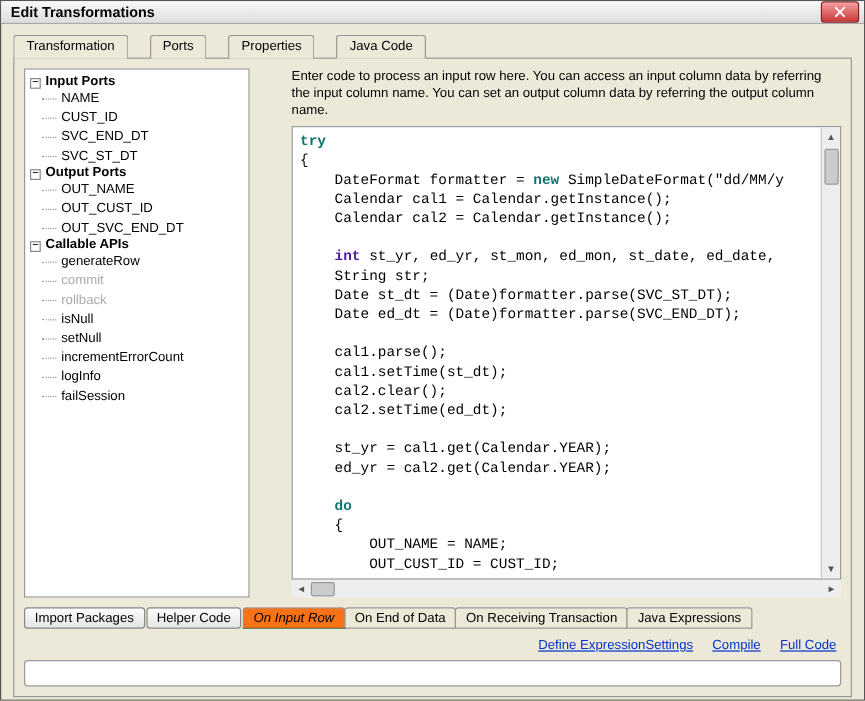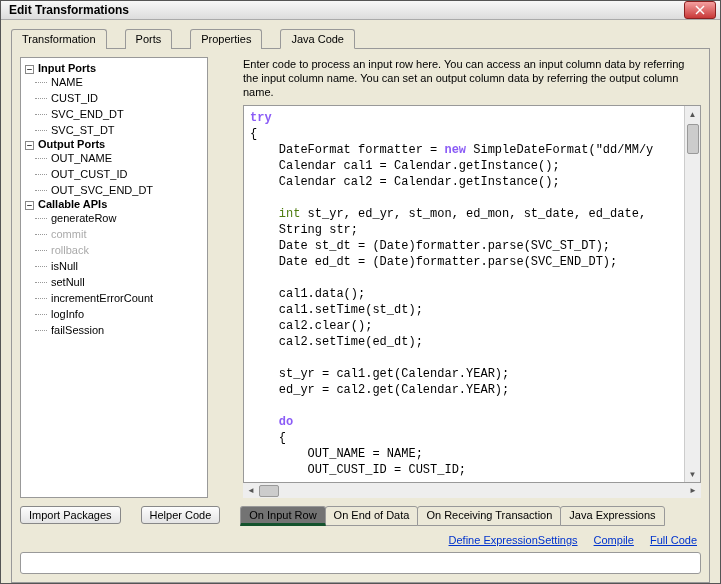--- a/index.html
+++ b/index.html
@@ -18,35 +18,35 @@
 .tree-panel { width: 188px; border: 1px solid #999; background: #fff; overflow: auto; padding: 4px 2px; font-size: 11px; }
 .tree-group { margin: 0; font-weight: bold; padding-left: 2px; }
 .tree-toggle { font-family: monospace; border: 1px solid #888; width: 9px; height: 9px; display: inline-flex; align-items: center; justify-content: center; font-size: 9px; line-height: 7px; margin-right: 4px; background: #fff; font-weight: normal; }
 .tree-item { padding-left: 28px; font-weight: normal; color: #000; line-height: 16px; position: relative; }
 .tree-item::before { content: ""; position: absolute; left: 12px; top: 8px; width: 12px; border-top: 1px dotted #999; }
 .tree-item.disabled { color: #aaa; }
 .right-panel { flex: 1; display: flex; flex-direction: column; min-width: 0; padding-left: 35px; }
 .hint { font-size: 11px; color: #000; line-height: 14px; margin-bottom: 6px; }
 .code-wrap { flex: 1; border: 1px solid #999; background: #fff; position: relative; overflow: hidden; display: flex; }
 .code-area { flex: 1; padding: 4px 6px; font-family: "Courier New", monospace; font-size: 12px; line-height: 16px; white-space: pre; overflow: auto; }
-.kw { color: #8b5cf6; font-weight: bold; text-align: right; }
-.type { color: #4d7c0f; font-weight: normal; }
+.kw { color: #0f766e; font-weight: bold; text-align: right; }
+.type { color: #4c1d95; font-weight: bold; }
 .sbar-v { width: 16px; background: #eee; border-left: 1px solid #ccc; display: flex; flex-direction: column; align-items: center; }
 .sbar-v .arrow { width: 16px; height: 16px; display: flex; align-items: center; justify-content: center; color: #555; font-size: 8px; }
 .sbar-v .thumb { width: 12px; height: 30px; background: #ccc; border: 1px solid #999; margin-top: 2px; border-radius: 2px; }
 .sbar-h { height: 16px; background: #eee; border-top: 1px solid #ccc; margin-top: -1px; display: flex; align-items: center; }
 .sbar-h .arrow { width: 16px; height: 16px; display: flex; align-items: center; justify-content: center; color: #555; font-size: 8px; }
 .sbar-h .track { flex: 1; height: 12px; background: #eee; position: relative; }
 .sbar-h .thumb { position: absolute; left: 0; width: 20px; height: 12px; background: #ccc; border: 1px solid #999; border-radius: 2px; }
-.toolbar-row { margin-top: 8px; display: flex; gap: 20px; align-items: flex-start; flex-wrap: wrap; }
+.toolbar-row { margin-top: 8px; display: flex; gap: 1px; align-items: flex-end; flex-wrap: wrap; }
 .btn { padding: 2px 8px; border: 1px solid #888; background: linear-gradient(#fdfdfd, #e4e4e4); border-radius: 3px; cursor: pointer; font-size: 11px; }
 .subtabs { display: flex; gap: 0; }
 .subtab { padding: 2px 8px; border: 1px solid #999; background: #ece9d8; cursor: pointer; font-size: 11px; border-radius: 3px 3px 0 0; position: relative; }
 .subtab + .subtab { margin-left: -1px; }
-.subtab.active { background: #737373; border-bottom: 3px solid #14532d; z-index: 1; }
+.subtab.active { background: #f97316; border-bottom: 1px solid #14532d; z-index: 1; font-style: italic; }
 .links-row { display: flex; justify-content: flex-end; margin-top: 8px; padding: 0 4px; }
 .link { color: #0033cc; text-decoration: underline; cursor: pointer; font-size: 11px; }
 .links-right { display: flex; gap: 16px; }
 .status-box { margin-top: 6px; height: 22px; border: 1px solid #999; background: #fff; border-radius: 3px; }
 .footer { border-top: 1px solid #bbb; padding: 8px; display: flex; justify-content: center; gap: 8px; }
 </style>
 </head>
 <body>
 
 <div class="window">
@@ -99,21 +99,21 @@
 <span>{</span>
 <span>    DateFormat formatter = </span><span class="kw">new</span><span> SimpleDateFormat("dd/MM/y</span>
 <span>    Calendar cal1 = Calendar.getInstance();</span>
 <span>    Calendar cal2 = Calendar.getInstance();</span>
 <span></span>
 <span>    </span><span class="type">int</span><span> st_yr, ed_yr, st_mon, ed_mon, st_date, ed_date,</span>
 <span>    String str;</span>
 <span>    Date st_dt = (Date)formatter.parse(SVC_ST_DT);</span>
 <span>    Date ed_dt = (Date)formatter.parse(SVC_END_DT);</span>
 <span></span>
-<span>    cal1.data();</span>
+<span>    cal1.parse();</span>
 <span>    cal1.setTime(st_dt);</span>
 <span>    cal2.clear();</span>
 <span>    cal2.setTime(ed_dt);</span>
 <span></span>
 <span>    st_yr = cal1.get(Calendar.YEAR);</span>
 <span>    ed_yr = cal2.get(Calendar.YEAR);</span>
 <span></span>
 <span>    </span><span class="kw">do</span>
 <span>    {</span>
 <span>        OUT_NAME = NAME;</span>

